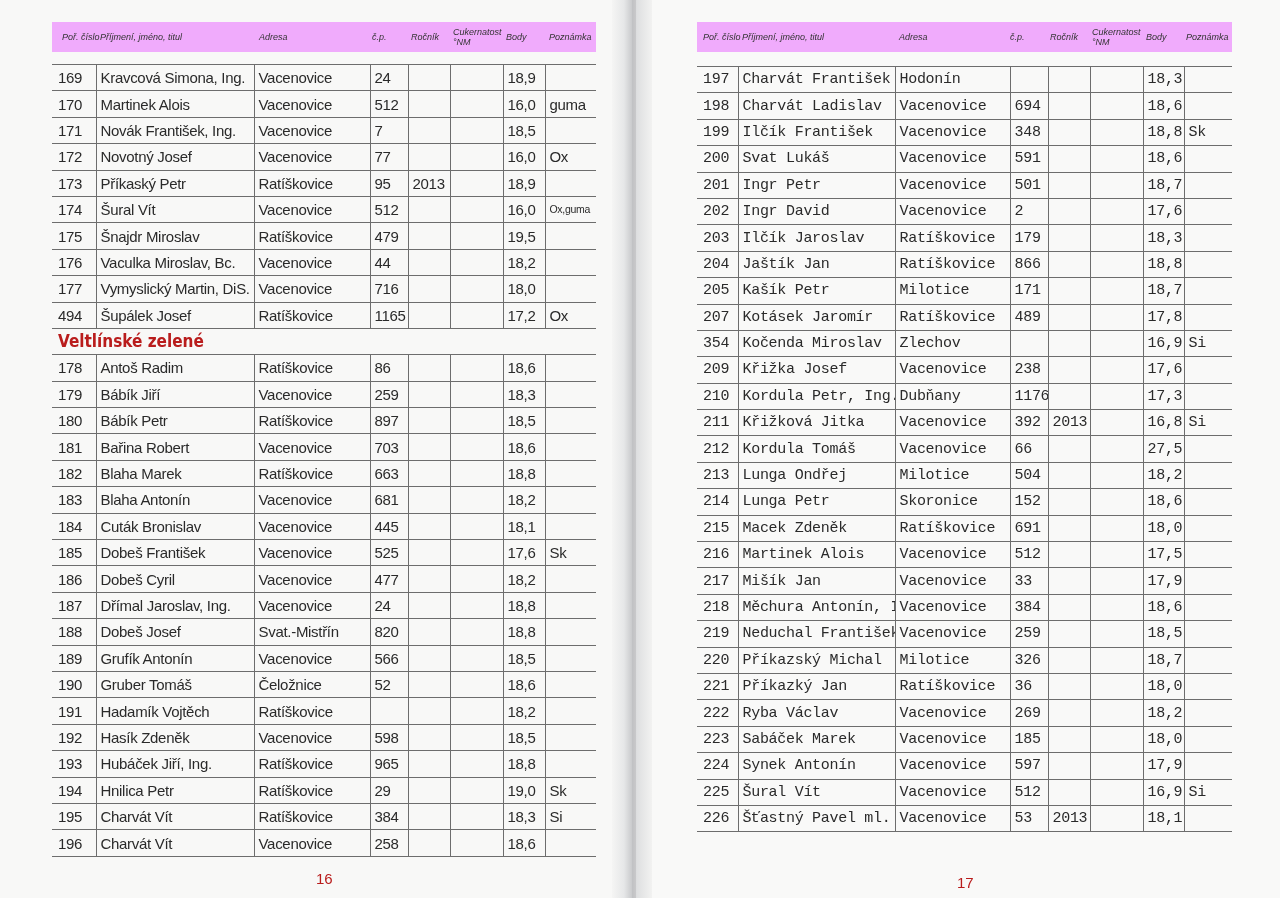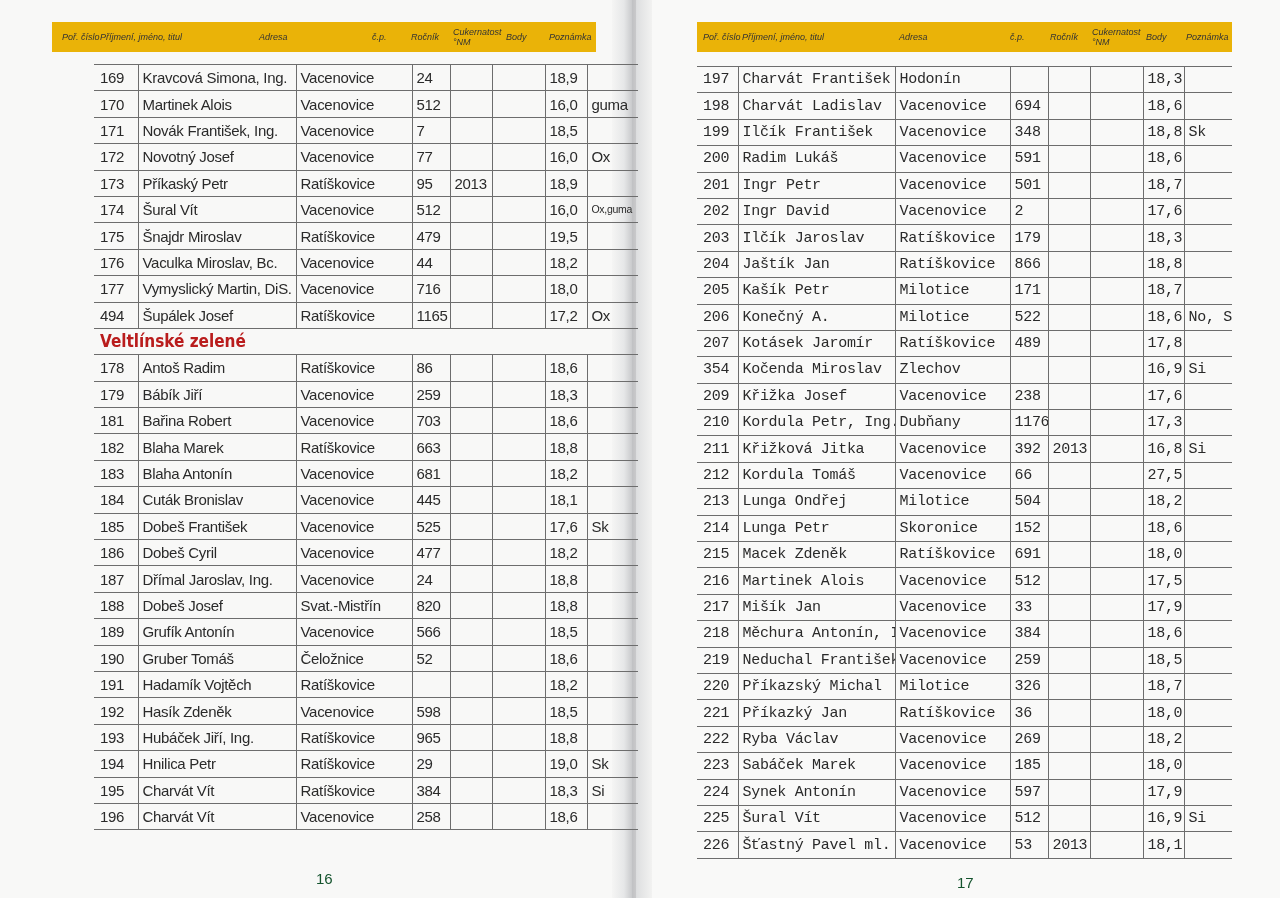--- a/index.html
+++ b/index.html
@@ -20,25 +20,25 @@
   .tbl td { border-bottom:1.4px solid #6d6d6d; border-left:1.4px solid #6d6d6d; padding:0 0 0 4px;
     height:25.4px; font-size:15px; white-space:nowrap; overflow:hidden; line-height:25px;
     transform-origin:left; letter-spacing:-0.3px; font-stretch:condensed; }
   .tbl td:first-child { border-left:none; padding-left:6px; }
   .tbl td.note-small { font-size:10.5px; }
   .tbl tr.first td { border-top:1.6px solid #6d6d6d; }
   .tbl tr.section td { border-left:none; font-weight:bold; font-size:17px; padding-left:6px;
     font-family:"DejaVu Sans", sans-serif; letter-spacing:0; color:#b91c1c; }
   .tbl tr.section.after-sep td { border-bottom:1.6px solid #6d6d6d; }
 
-  .hdr { position:absolute; height:30px; background:#eab308; display:flex; align-items:center;
+  .hdr { position:absolute; height:30px; background:#f0abfc; display:flex; align-items:center;
     font-style:italic; font-size:9px; color:#333; }
   .hdr span { position:absolute; line-height:10px; }
 
-  .pagenum { position:absolute; font-size:15px; color:#14532d; }
+  .pagenum { position:absolute; font-size:15px; color:#b91c1c; }
 </style>
 </head>
 <body>
 
 <div class="page left"></div>
 <div class="page right"></div>
 <div class="spine">
     <div class="crease"></div>
   </div>
 
@@ -57,21 +57,21 @@
   <span style="left:6px;">Poř. číslo</span>
   <span style="left:45px;">Příjmení, jméno, titul</span>
   <span style="left:202px;">Adresa</span>
   <span style="left:313px;">č.p.</span>
   <span style="left:353px;">Ročník</span>
   <span style="left:395px; width:42px; white-space:normal;">Cukernatost °NM</span>
   <span style="left:449px;">Body</span>
   <span style="left:489px;">Poznámka</span>
 </div>
 
-<table class="tbl" id="left-table" style="left:52px; top:64px; width:544px;margin-left:42px;">
+<table class="tbl" id="left-table" style="left:52px; top:64px; width:544px;">
   <colgroup>
       <col style="width:44px">
       <col style="width:158px">
       <col style="width:116px">
       <col style="width:38px">
       <col style="width:42px">
       <col style="width:53px">
       <col style="width:42px">
       <col style="width:51px">
     </colgroup>
@@ -190,20 +190,30 @@
         <td></td>
       </tr>
       <tr>
         <td>179</td>
         <td>Bábík Jiří</td>
         <td>Vacenovice</td>
         <td>259</td>
         <td></td>
         <td></td>
         <td>18,3</td>
+        <td></td>
+      </tr>
+      <tr>
+        <td>180</td>
+        <td>Bábík Petr</td>
+        <td>Ratíškovice</td>
+        <td>897</td>
+        <td></td>
+        <td></td>
+        <td>18,5</td>
         <td></td>
       </tr>
       <tr>
         <td>181</td>
         <td>Bařina Robert</td>
         <td>Vacenovice</td>
         <td>703</td>
         <td></td>
         <td></td>
         <td>18,6</td>
@@ -399,21 +409,21 @@
         <td>Ilčík František</td>
         <td>Vacenovice</td>
         <td>348</td>
         <td></td>
         <td></td>
         <td>18,8</td>
         <td>Sk</td>
       </tr>
       <tr>
         <td>200</td>
-        <td>Radim Lukáš</td>
+        <td>Svat Lukáš</td>
         <td>Vacenovice</td>
         <td>591</td>
         <td></td>
         <td></td>
         <td>18,6</td>
         <td></td>
       </tr>
       <tr>
         <td>201</td>
         <td>Ingr Petr</td>
@@ -458,30 +468,20 @@
         <td>205</td>
         <td>Kašík Petr</td>
         <td>Milotice</td>
         <td>171</td>
         <td></td>
         <td></td>
         <td>18,7</td>
         <td></td>
       </tr>
       <tr>
-        <td>206</td>
-        <td>Konečný A.</td>
-        <td>Milotice</td>
-        <td>522</td>
-        <td></td>
-        <td></td>
-        <td>18,6</td>
-        <td>No, Sk</td>
-      </tr>
-      <tr>
         <td>207</td>
         <td>Kotásek Jaromír</td>
         <td>Ratíškovice</td>
         <td>489</td>
         <td></td>
         <td></td>
         <td>17,8</td>
         <td></td>
       </tr>
       <tr>

